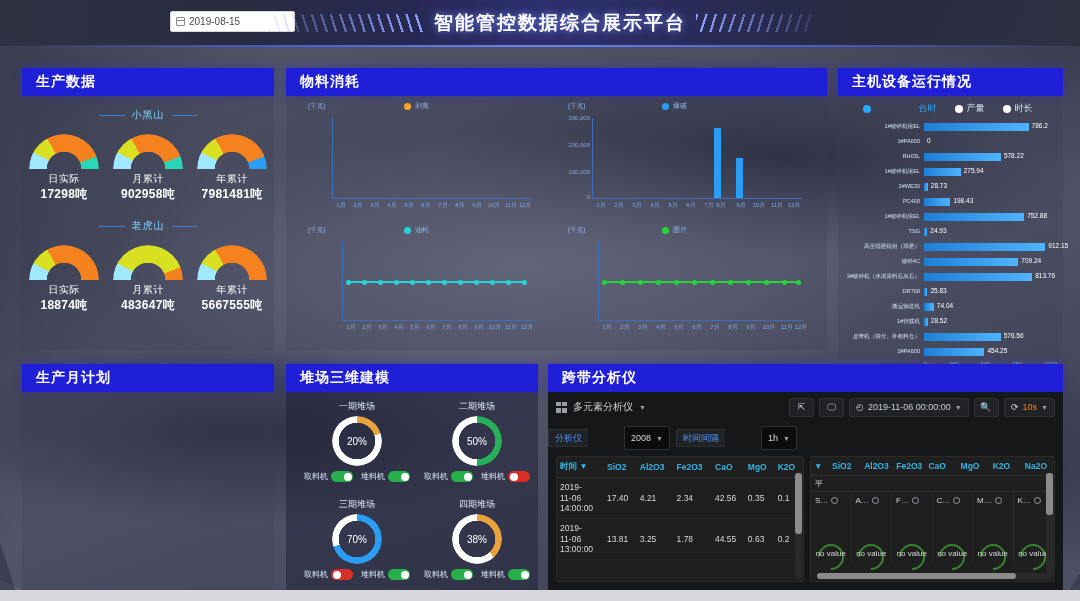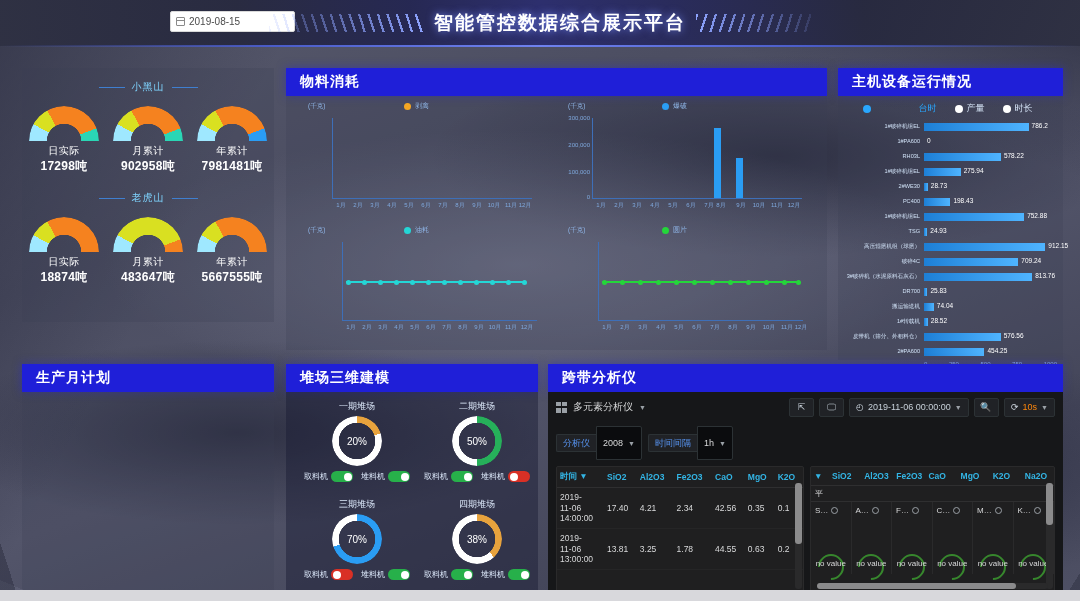--- a/index.html
+++ b/index.html
@@ -162,26 +162,26 @@
   .gf-top{ height:30px; display:flex; align-items:center; padding:0 8px; background:#161719;}
   .gf-title{ display:flex; align-items:center; gap:6px; font-size:10px; color:#d8d9da;}
   .grid-ico{ width:11px; height:11px; display:grid; grid-template-columns:1fr 1fr; grid-template-rows:1fr 1fr; gap:1.5px;}
   .grid-ico b{ background:#9aa0a6; display:block;}
   .caret{ font-size:7px; color:#9aa0a6;}
   .gf-tools{ margin-left:auto; display:flex; align-items:center; gap:5px;}
   .gf-btn{ height:19px; min-width:25px; background:#202226; border:1px solid #2c3235; border-radius:2px;
            display:flex;align-items:center;justify-content:center;gap:4px; padding:0 6px;
            font-size:9px; color:#c7d0d9;}
   .gf-btn .orange{ color:#ff870b;}
-  .gf-sub{ display:flex; align-items:center; gap:6px; padding:4px 8px 6px;}
+  .gf-sub{ display:flex; align-items:center; gap:6px; padding:4px 0 6px;}
   .var{ display:flex; align-items:center;}
   .var-lbl{ background:#202226; border:1px solid #2c3235; border-right:none; border-radius:2px 0 0 2px;
             padding:2px 6px; font-size:9px; color:#5794f2; height:18px; display:flex; align-items:center;}
   .var-val{ background:#0b0c0e; border:1px solid #2c3235; border-radius:0 2px 2px 0;
-            padding:2px 6px; font-size:9px; color:#d8d9da; height:34px; display:flex; align-items:center; gap:5px;}
+            padding:2px 6px; font-size:9px; color:#d8d9da; height:24px; display:flex; align-items:center; gap:5px;margin-left:36px;}
   .gf-panels{ display:flex; gap:6px; padding:0 8px; height:126px;}
   .gf-panel{ background:#1f1f20; border:1px solid #2a2a2b; border-radius:2px; position:relative; overflow:hidden;}
   .tbl{ width:100%; border-collapse:collapse; font-size:8.5px;}
   .tbl th{ color:#33b5e5; font-weight:bold; padding:4px 3px; text-align:left; border-bottom:1px solid #2f2f30; white-space:nowrap;}
   .tbl td{ color:#d8d9da; padding:4px 3px; border-bottom:1px solid #252526; vertical-align:middle; white-space:pre-line; line-height:1.25;}
   .scrollbar{ position:absolute; right:1px; top:16px; bottom:2px; width:7px; background:#2a2a2b; border-radius:3px;}
   .scrollbar i{ position:absolute; left:0; top:0; width:7px; height:58%; background:#8b8b8c; border-radius:3px;}
   .gauge-strip{ display:flex; height:100%;}
   .gcell{ flex:1; border-right:1px solid #2a2a2b; position:relative; padding-top:4px;}
   .gcell .hd{ font-size:8px; color:#d8d9da; display:flex; align-items:center; gap:3px; padding-left:4px;}
@@ -205,20 +205,21 @@
   <span>2019-08-15</span>
 </div>
 
 <div class="title-wrap">
   <span class="slash-l"></span>
   <span class="maintitle">智能管控数据综合展示平台</span>
   <span class="slash-r"></span>
 </div>
 
 <div class="panel" style="left:22px;top:68px;width:252px;height:282px;">
+  <div class="p-head">生产数据</div>
   <div class="p-body" style="height:254px;">
     <div class="sect-lbl" style="padding-top:12px;">小黑山</div>
     <div class="gauge-row" style="margin-top:12px;">
       <div class="gauge">
         <div class="halfring">
             <i style="--c1:#9fe8ff;--c2:#d9e021;--c3:#f5821f;--c4:#2ad6b5;"></i>
           </div>
         <div class="g-name">日实际</div>
         <div class="g-val">17298吨</div>
       </div>

